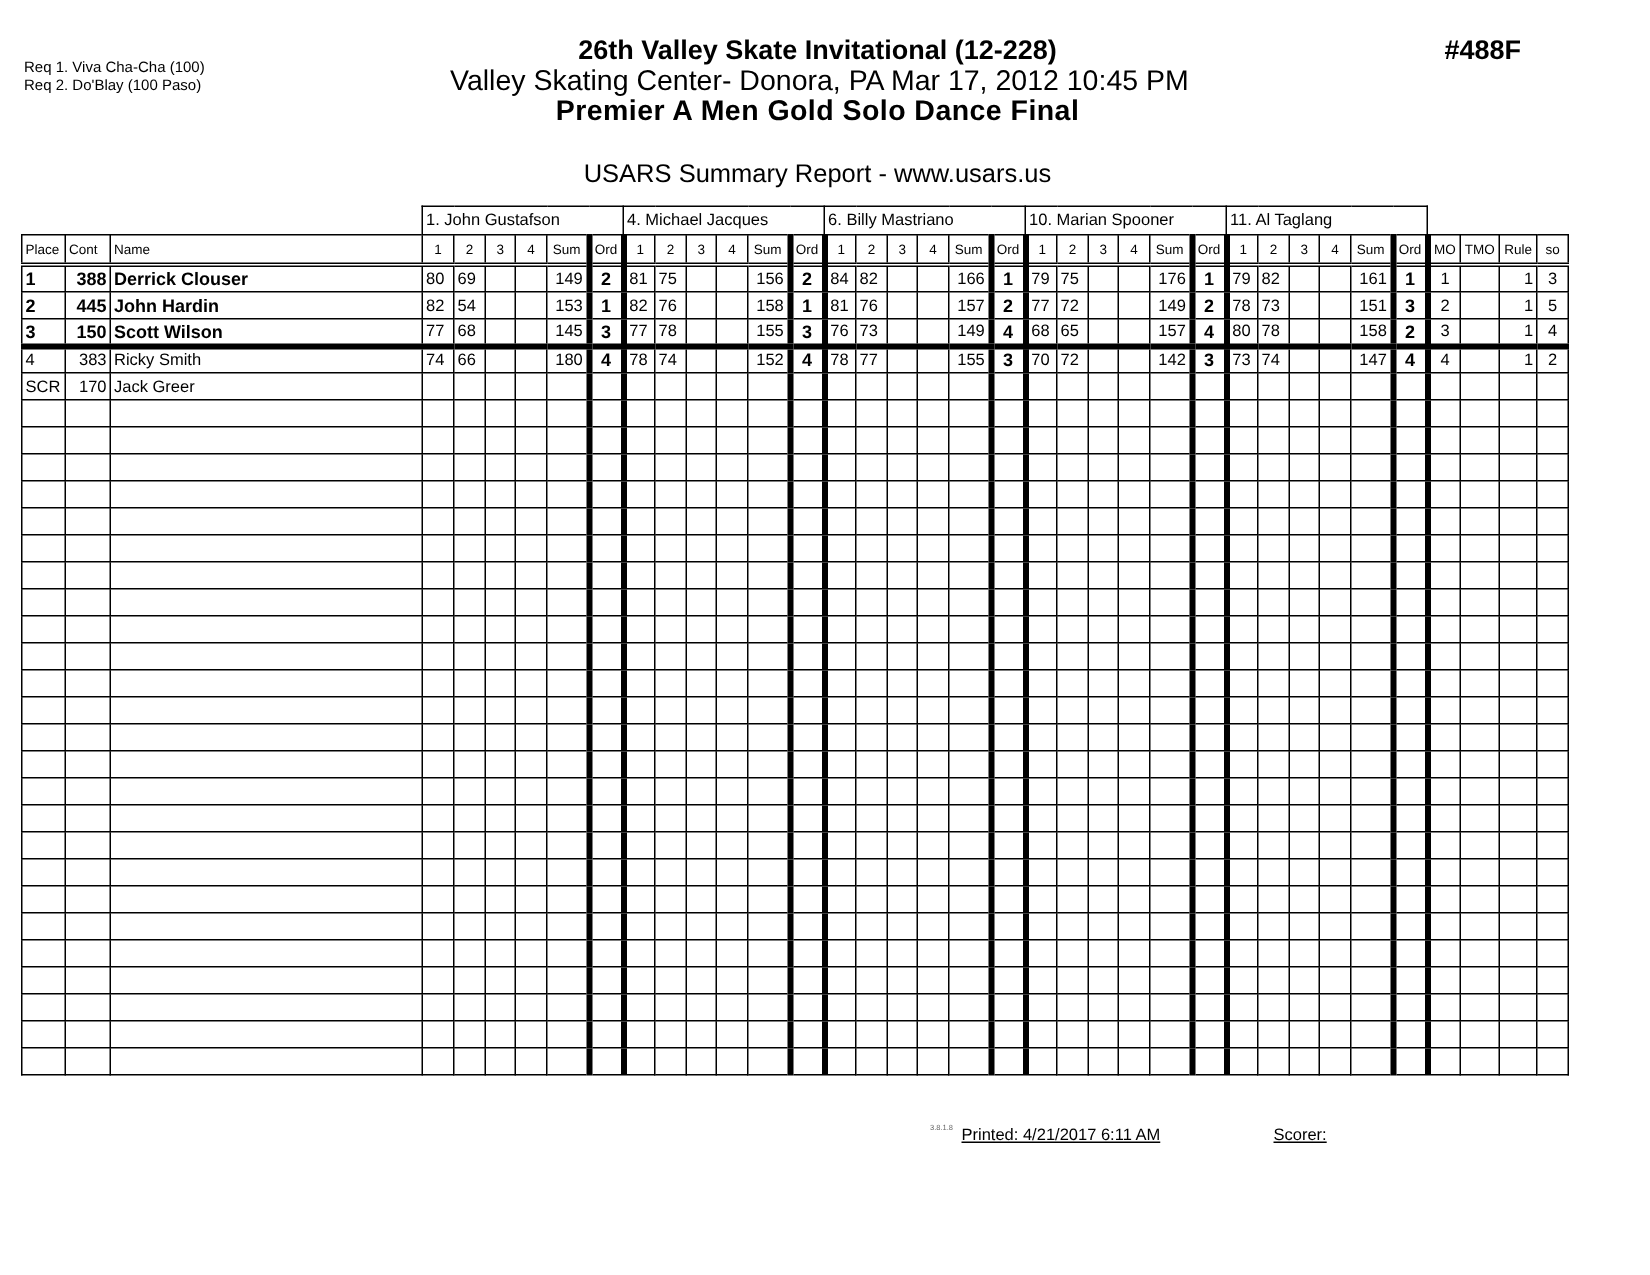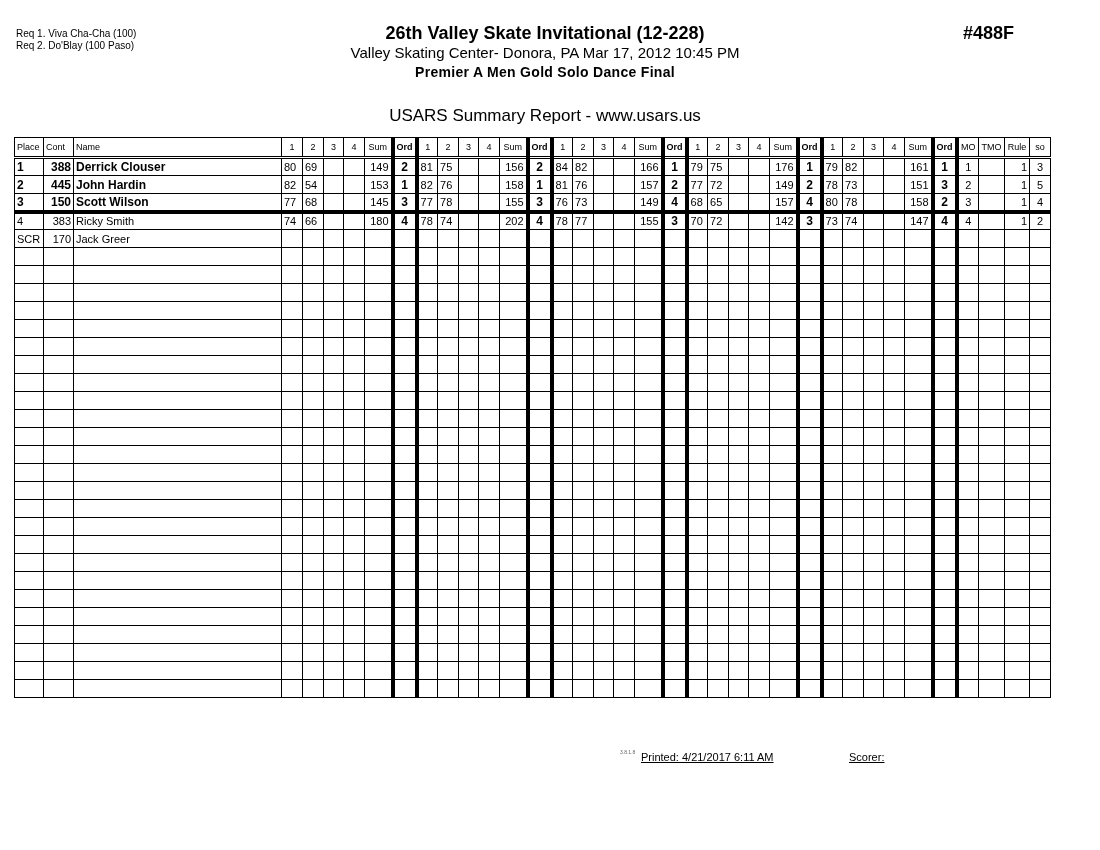--- a/index.html
+++ b/index.html
@@ -1,35 +1,35 @@
 <!DOCTYPE html>
 <html><head>
 <meta charset="utf-8">
 <style>
   html, body { margin: 0; padding: 0; background: #ffffff; }
   body { width: 1100px; height: 850px; position: relative; overflow: hidden;
          font-family: "Liberation Sans", sans-serif; color: #000; }
-  .req { position: absolute; left: 16px; top: 28px; font-size: 10px; line-height: 12px; }
+  .req { position: absolute; left: 16px; top: 40px; font-size: 10px; line-height: 12px; }
   .hdr { position: absolute; left: 300px; width: 490px; text-align: center; white-space: nowrap; }
   .t1 { top: 23px; font-size: 18px; font-weight: bold; }
-  .t2 { top: 44px; font-size: 15px; }
-  .t3 { top: 64px; font-size: 14px; font-weight: bold; letter-spacing: 0.3px; }
+  .t2 { top: 44px; font-size: 19px; }
+  .t3 { top: 64px; font-size: 19px; font-weight: bold; letter-spacing: 0.3px; }
   .t4 { top: 106px; font-size: 17px; }
   .evno { position: absolute; left: 963px; top: 23px; font-size: 18px; font-weight: bold; }
 
   table.grid { position: absolute; left: 14px; top: 137px; border-collapse: collapse; table-layout: fixed; }
   table.grid td { border: 1px solid #000; padding: 0 2px; height: 18px; font-size: 11px;
                   white-space: nowrap; overflow: hidden; box-sizing: border-box; }
   table.grid tr.judge-row td { height: 19px; font-size: 11px; }
   table.grid tr.judge-row td.blank { border: none; }
   table.grid tr.colhdr td { font-size: 9px; height: 20px; border-bottom: 3px double #000; }
   table.grid td.num { text-align: right; }
   table.grid td.ctr { text-align: center; }
   table.grid td.ord { border-left: 4px solid #000; border-right: 4px solid #000; text-align: center; font-weight: bold; font-size: 12px; }
-  table.grid tr.colhdr td.ord { font-weight: bold; font-size: 9px; }
+  table.grid tr.colhdr td.ord { font-weight: normal; font-size: 9px; }
   table.grid tr.bold td.b { font-weight: bold; font-size: 12px; }
   table.grid tr.cut td { border-bottom: 4px solid #000; }
   table.grid td.mo { border-left: 4px solid #000; }
   .footer { position: absolute; top: 751px; font-size: 11px; text-decoration: underline; }
   .ver { position: absolute; left: 620px; top: 749px; font-size: 5px; color: #666; }
 </style>
 </head>
 <body>
 
 <div class="req">
@@ -77,20 +77,29 @@
       <col style="width: 20px;">
       <col style="width: 21px;">
       <col style="width: 28px;">
       <col style="width: 22px;">
       <col style="width: 22px;">
       <col style="width: 26px;">
       <col style="width: 25px;">
       <col style="width: 21px;">
     </colgroup>
   <tbody id="tbody">
+      <tr class="judge-row">
+        <td class="blank" colspan="3"></td>
+        <td colspan="6">1.  John  Gustafson</td>
+        <td colspan="6">4.  Michael  Jacques</td>
+        <td colspan="6">6.  Billy Mastriano</td>
+        <td colspan="6">10.  Marian  Spooner</td>
+        <td colspan="6">11.  Al Taglang</td>
+        <td class="blank" colspan="4"></td>
+      </tr>
       <tr class="colhdr">
         <td>Place</td>
         <td>Cont</td>
         <td>Name</td>
         <td class="ctr">1</td>
         <td class="ctr">2</td>
         <td class="ctr">3</td>
         <td class="ctr">4</td>
         <td class="ctr">Sum</td>
         <td class="ord">Ord</td>
@@ -247,21 +256,21 @@
         <td class="">74</td>
         <td class="">66</td>
         <td class=""></td>
         <td class=""></td>
         <td class="num">180</td>
         <td class="ord">4</td>
         <td class="">78</td>
         <td class="">74</td>
         <td class=""></td>
         <td class=""></td>
-        <td class="num">202</td>
+        <td class="num">152</td>
         <td class="ord">4</td>
         <td class="">78</td>
         <td class="">77</td>
         <td class=""></td>
         <td class=""></td>
         <td class="num">155</td>
         <td class="ord">3</td>
         <td class="">70</td>
         <td class="">72</td>
         <td class=""></td>

